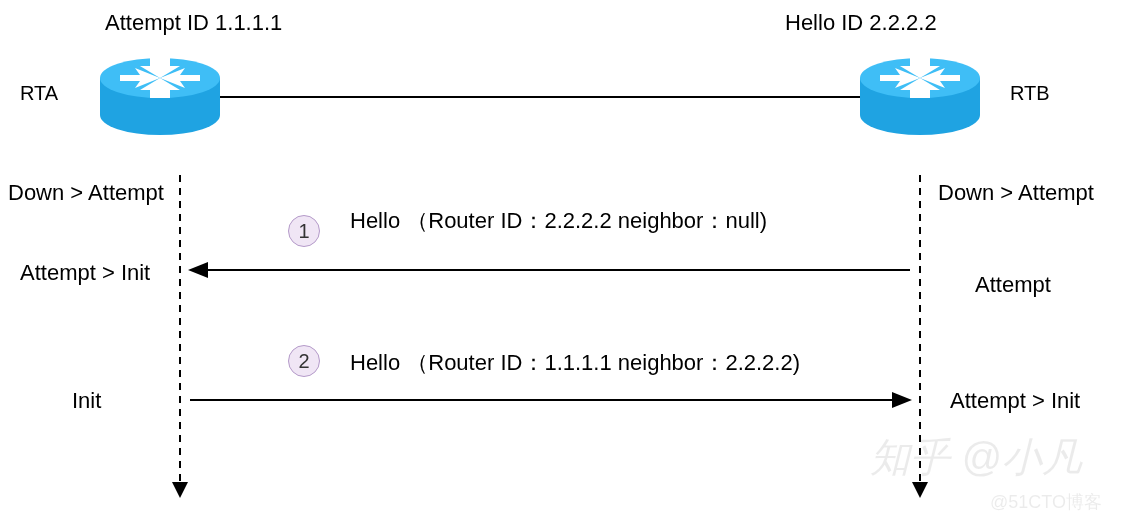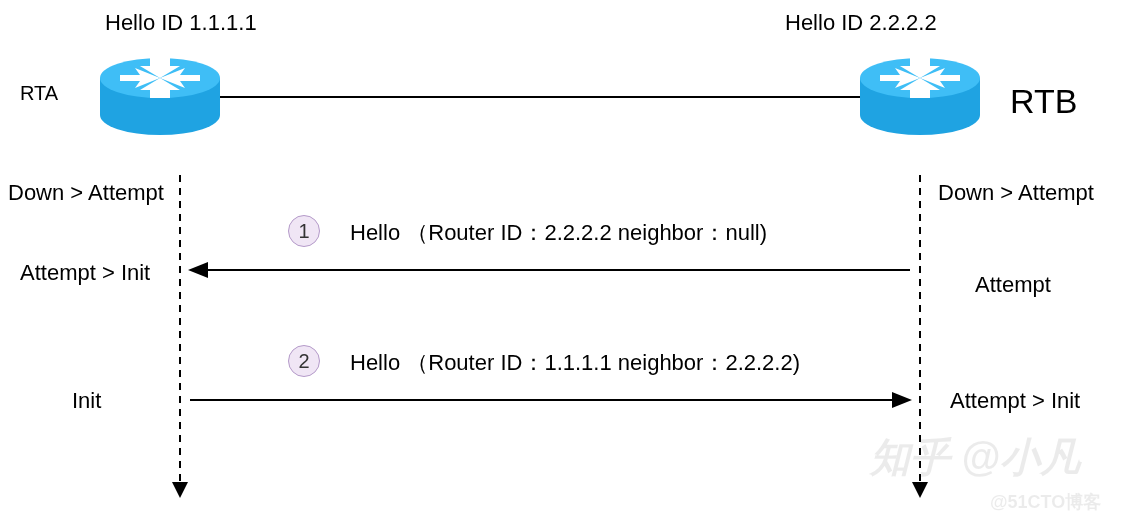--- a/index.html
+++ b/index.html
@@ -26,21 +26,21 @@
     border: 1px solid #b49ac9;
     text-align: center;
     line-height: 30px;
     font-size: 20px;
     color: #333;
   }
   .watermark {
     position: absolute;
     color: rgba(0,0,0,0.08);
     pointer-events: none;
-    font-weight: bold;
+    font-weight: normal;
     text-align: right;
   }
 </style>
 </head>
 <body>
 
 <svg width="1122" height="518" style="position:absolute;top:0;left:0">
 
   <line x1="205" y1="97" x2="860" y2="97" stroke="#000" stroke-width="2"></line>
 
@@ -76,34 +76,34 @@
   <line x1="920" y1="175" x2="920" y2="488" stroke="#000" stroke-width="2" stroke-dasharray="7,6"></line>
   <polygon points="920,498 912,482 928,482" fill="#000"></polygon>
 
   <line x1="910" y1="270" x2="200" y2="270" stroke="#000" stroke-width="2"></line>
   <polygon points="188,270 208,262 208,278" fill="#000"></polygon>
 
   <line x1="190" y1="400" x2="900" y2="400" stroke="#000" stroke-width="2"></line>
   <polygon points="912,400 892,392 892,408" fill="#000"></polygon>
 </svg>
 
-<div class="label" style="left:105px;top:10px">Hello ID 1.1.1.1</div>
+<div class="label" style="left:105px;top:10px">Attempt ID 1.1.1.1</div>
 <div class="label" style="left:785px;top:10px">Hello ID 2.2.2.2</div>
 
 <div class="label" style="left:20px;top:82px;font-size:20px">RTA</div>
-<div class="label" style="left:1010px;top:82px;font-size:34px">RTB</div>
+<div class="label" style="left:1010px;top:82px;font-size:20px">RTB</div>
 
 <div class="label" style="left:8px;top:180px">Down &gt; Attempt</div>
 <div class="label" style="left:20px;top:260px">Attempt &gt; Init</div>
 <div class="label" style="left:72px;top:388px">Init</div>
 
 <div class="label" style="left:938px;top:180px">Down &gt; Attempt</div>
 <div class="label" style="left:975px;top:272px">Attempt</div>
 <div class="label" style="left:950px;top:388px">Attempt &gt; Init</div>
 
 <div class="step-circle" style="left:288px;top:215px">1</div>
-<div class="label" style="left:350px;top:218px">Hello （Router ID：2.2.2.2 neighbor：null)</div>
+<div class="label" style="left:350px;top:206px">Hello （Router ID：2.2.2.2 neighbor：null)</div>
 
 <div class="step-circle" style="left:288px;top:345px">2</div>
 <div class="label" style="left:350px;top:348px">Hello （Router ID：1.1.1.1 neighbor：2.2.2.2)</div>
 
 <div class="watermark" style="left:870px;top:430px;font-size:40px;font-style:italic">知乎 @小凡</div>
 <div class="watermark" style="left:990px;top:490px;font-size:18px">@51CTO博客</div>
 
 </body></html>

